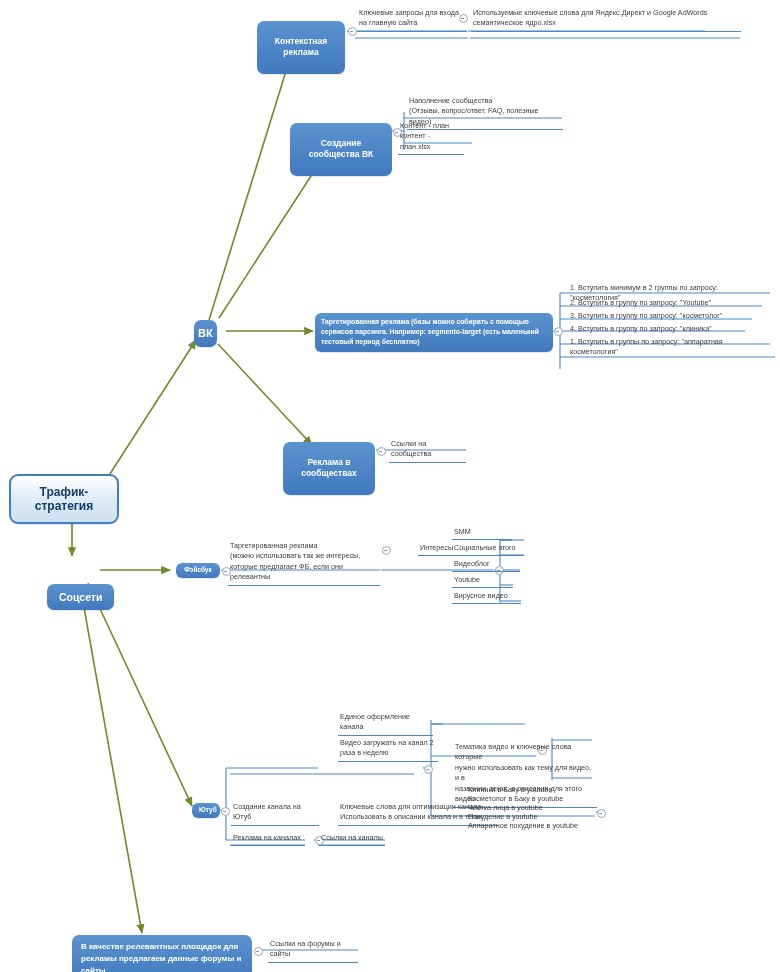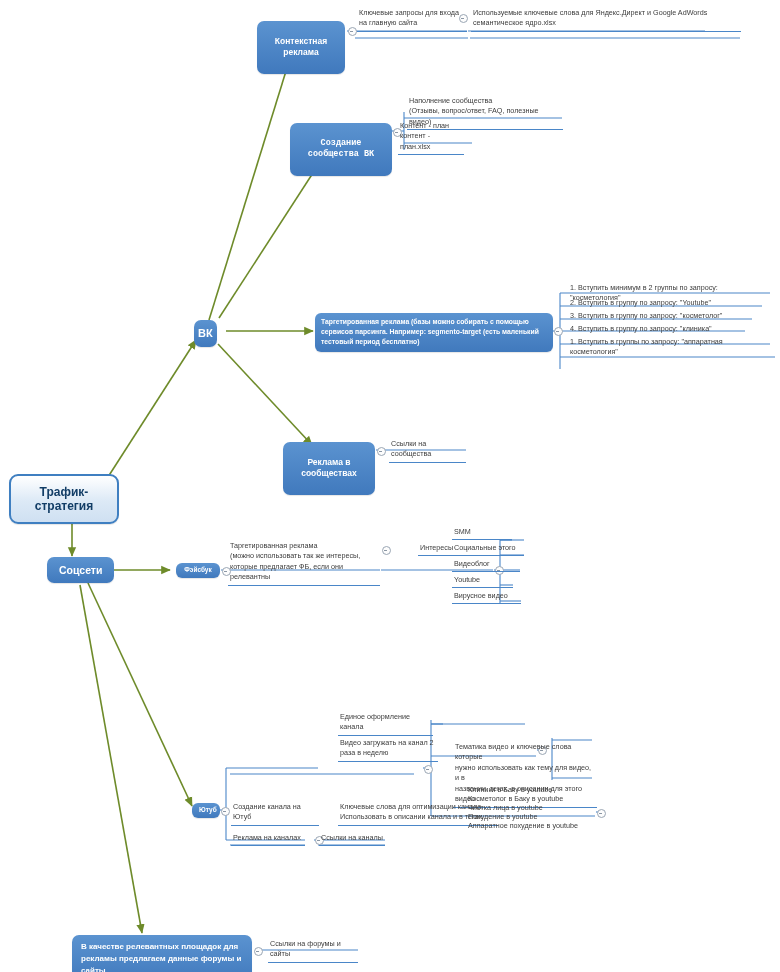--- a/index.html
+++ b/index.html
@@ -67,20 +67,21 @@
     padding: 4px 6px;
     line-height: 1.5;
   }
   .blue-node.vk {
     font-size: 11px;
     padding: 6px 4px;
   }
   .blue-node.socseti {
     font-size: 10.5px;
     padding: 6px 12px;
+    margin-top: 27px;
   }
   .blue-node.small {
     font-size: 6.5px;
     padding: 3px 7px;
     border-radius: 6px;
   }
   .blue-node.bottom {
     font-size: 8px;
     text-align: left;
     line-height: 1.5;
@@ -234,21 +235,21 @@
   <div class="node blue-node socseti" style="left:47px; top:557px;">Соцсети</div>
 
   <div class="node blue-node" style="left:257px; top:21px; width:88px;">Контекстная реклама</div>
   <div class="toggle" style="left:348px; top:27px;"></div>
   <div class="leaf" style="left:357px; top:8px; width:110px;">Ключевые запросы для входа
 на главную сайта</div>
   <div class="toggle" style="left:459px; top:14px;"></div>
   <div class="leaf" style="left:471px; top:8px; width:270px;">Используемые ключевые слова для Яндекс.Директ и Google AdWords
 семантическое ядро.xlsx</div>
 
-  <div class="node blue-node" style="left:290px; top:123px; width:102px;font-family:Liberation Mono, monospace;">Создание сообщества ВК</div>
+  <div class="node blue-node" style="left:290px; top:123px; width:102px;">Создание сообщества ВК</div>
   <div class="toggle" style="left:393px; top:128px;"></div>
   <div class="leaf" style="left:407px; top:96px; width:156px;">Наполнение сообщества
 (Отзывы, вопрос/ответ, FAQ, полезные видео)</div>
   <div class="leaf" style="left:389px; top:121px; width:66px;margin-left:9px;">Контент - план
 контент - план.xlsx</div>
 
   <div class="node blue-node big" style="left:315px; top:313px; width:238px;">Таргетированная реклама (базы можно собирать с помощью сервисов парсинга. Например: segmento-target (есть маленький тестовый период бесплатно)</div>
   <div class="toggle" style="left:554px; top:327px;"></div>
 
   <div class="leaf nb" style="left:568px; top:283px; width:204px;">1. Вступить минимум в 2 группы по запросу: "косметология"</div>

